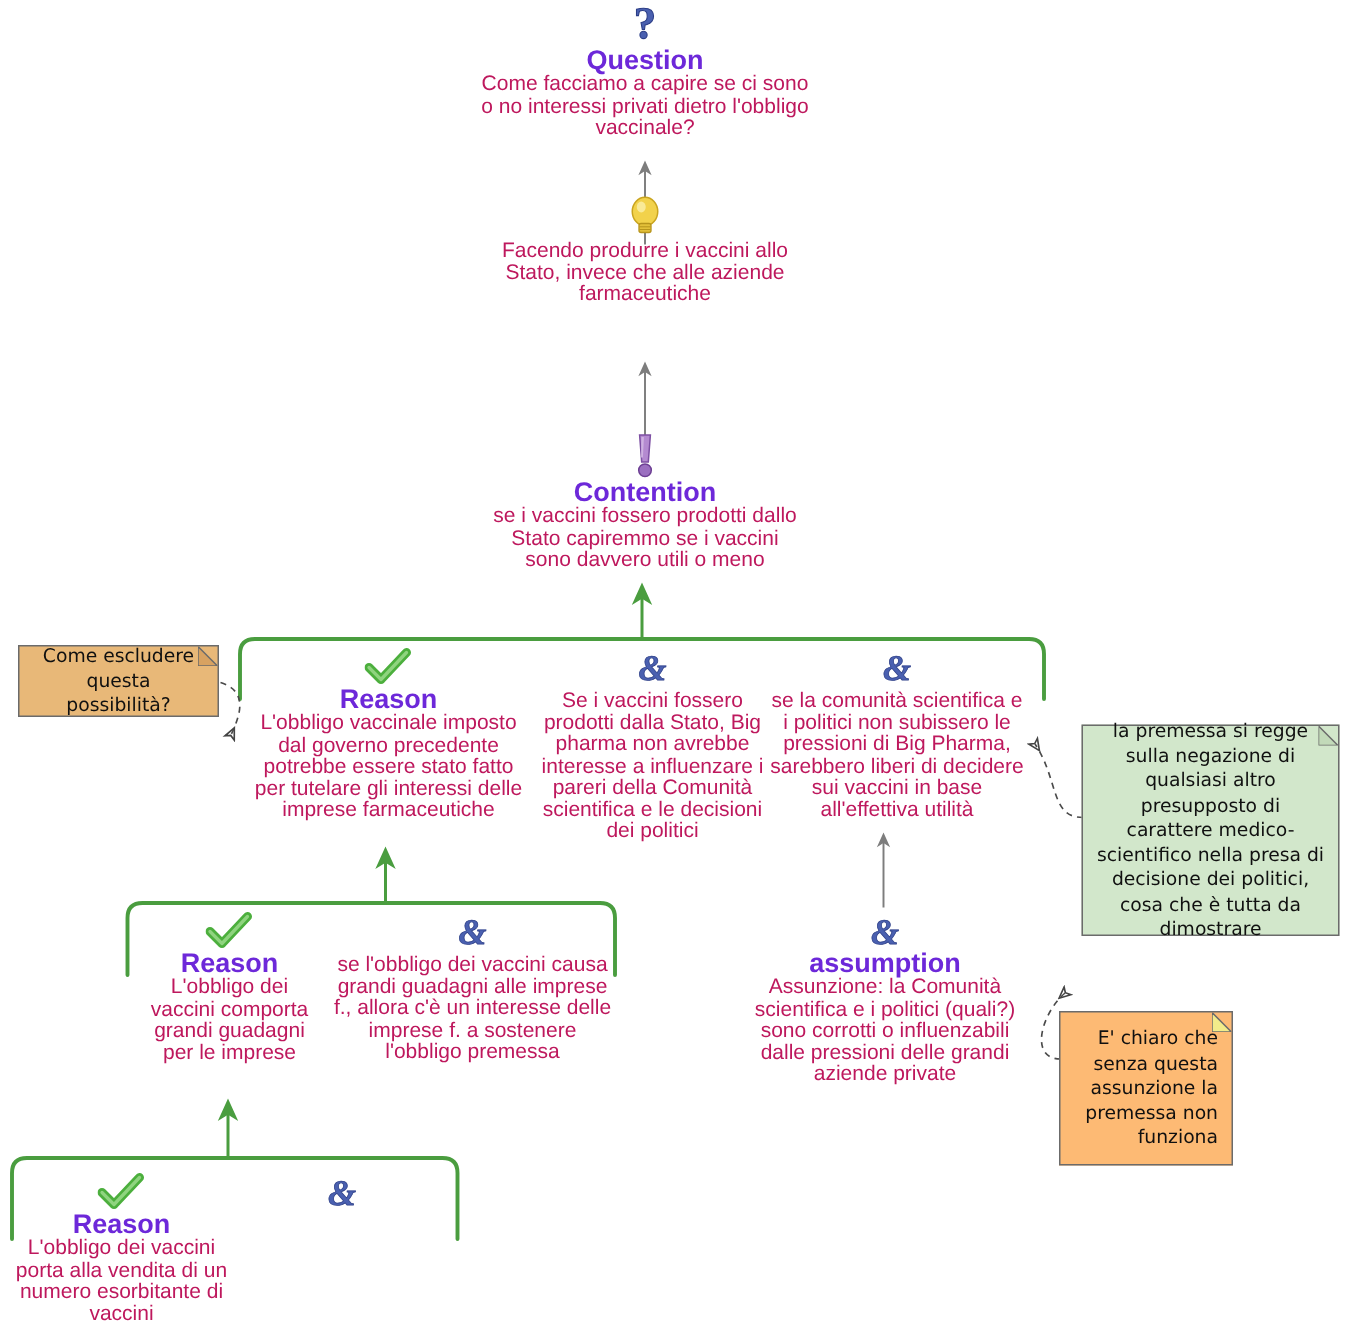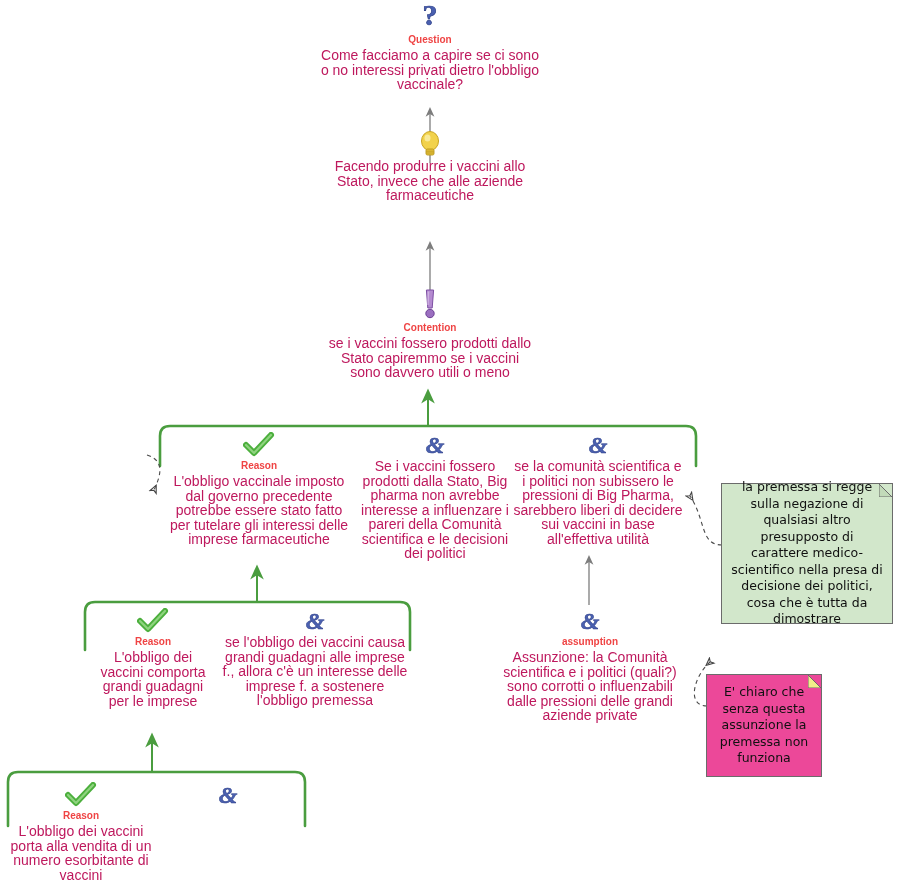--- a/index.html
+++ b/index.html
@@ -9,21 +9,21 @@
     font-family:"Liberation Sans", sans-serif;
     overflow:hidden;
   }
   .canvas{position:absolute;inset:0;}
   svg.links{position:absolute;left:0;top:0;width:900px;height:896px;pointer-events:none;}
 
   
   .node{position:absolute;text-align:center;}
   .node .icon{display:block;margin:0 auto 1px auto;}
   .node .role{
-    display:block;font-size:10px;font-weight:bold;color:#ef4444;
+    display:block;font-size:18px;font-weight:bold;color:#6d28d9;
     line-height:14px;margin-bottom:1px;
   }
   .node .body{
     display:block;font-size:14px;color:#be185d;line-height:14.5px;
   }
 
   
   .ico{display:block;margin:0 auto;}
 
   
@@ -37,21 +37,21 @@
     display:flex;align-items:center;justify-content:center;
     padding:7px 9px;
   }
   .note .fold{
     position:absolute;top:0;right:0;width:13px;height:13px;
   }
   .note-orange{background:#e8b878;}
   .note-orange .fold-tri{fill:#d8a261;stroke:#6b6b6b;stroke-width:1;}
   .note-green{background:#d2e7cb;}
   .note-green .fold-tri{fill:#c2dab9;stroke:#6b6b6b;stroke-width:1;}
-  .note-yellow{background:#ec4899;}
+  .note-yellow{background:#fdba74;text-align:right;}
   .note-yellow .fold-tri{fill:#f2ec8a;stroke:#6b6b6b;stroke-width:1;}
 </style>
 </head>
 <body>
 
 <div class="canvas">
 
   <svg class="links" viewBox="0 0 900 896">
     <defs>
       <marker id="arrGray" markerWidth="9" markerHeight="9" refX="4.2" refY="4" orient="auto">
@@ -193,20 +193,26 @@
   </div>
 
   <div class="node" style="left:165px;top:782px;width:126px;">
     <span class="icon">
       <svg class="ico" width="22" height="26" viewBox="0 0 22 26">
         <text x="11" y="21" text-anchor="middle" font-family="'Liberation Serif',serif" font-size="24" font-weight="bold" font-style="italic" fill="#4a60b0" stroke="#2b3d86" stroke-width="0.5">&amp;</text>
       </svg>
     </span>
   </div>
 
+  <div class="note note-orange" style="left:12px;top:430px;width:134px;height:48px;">
+    <span>Come escludere questa possibilità?</span>
+    <svg class="fold" viewBox="0 0 13 13">
+      <polygon class="fold-tri" points="0,0 13,13 0,13"></polygon>
+    </svg>
+  </div>
 
   <div class="note note-green" style="left:721px;top:483px;width:172px;height:141px;justify-content:center;">
     <span>la premessa si regge sulla negazione di qualsiasi altro presupposto di carattere medico-scientifico nella presa di decisione  dei politici, cosa che è tutta da dimostrare</span>
     <svg class="fold" viewBox="0 0 13 13">
       <polygon class="fold-tri" points="0,0 13,13 0,13"></polygon>
     </svg>
   </div>
 
   <div class="note note-yellow" style="left:706px;top:674px;width:116px;height:103px;">
     <span>E' chiaro che senza questa assunzione la premessa non funziona</span>

